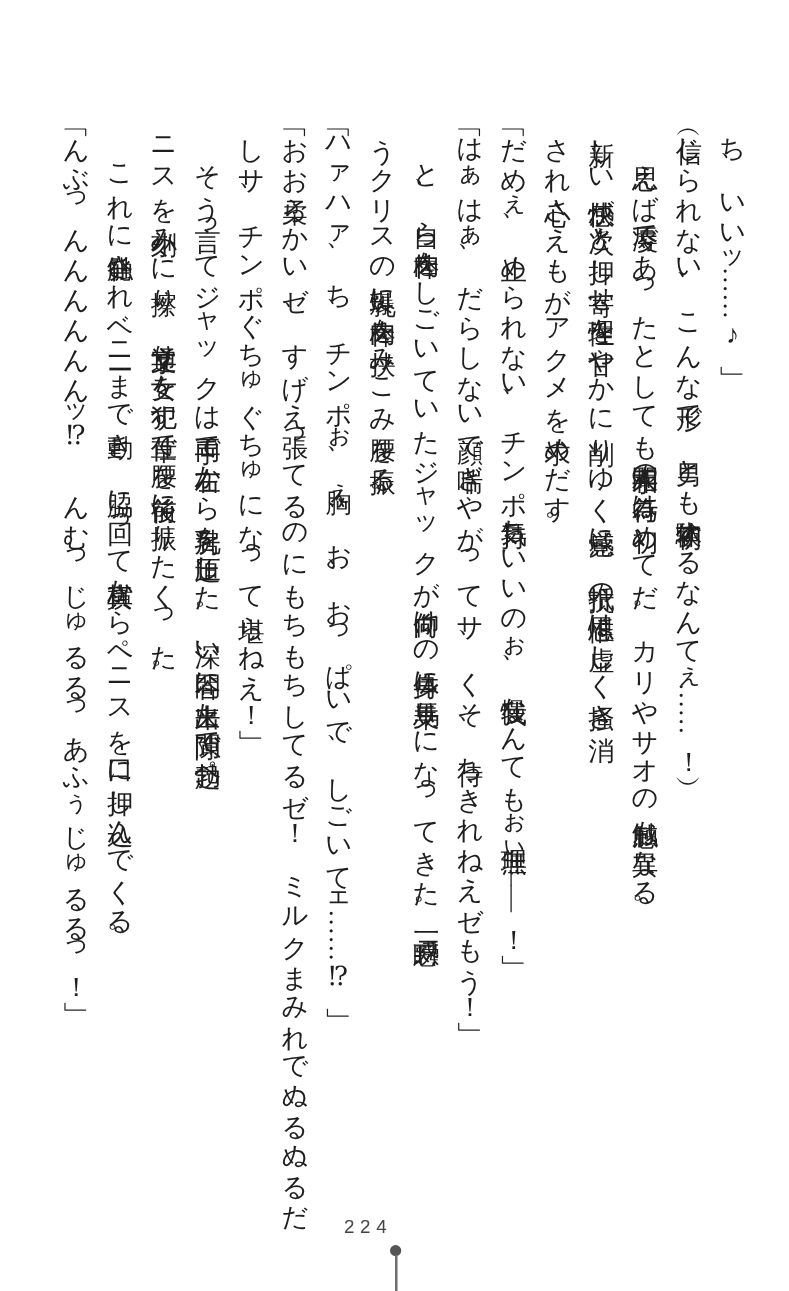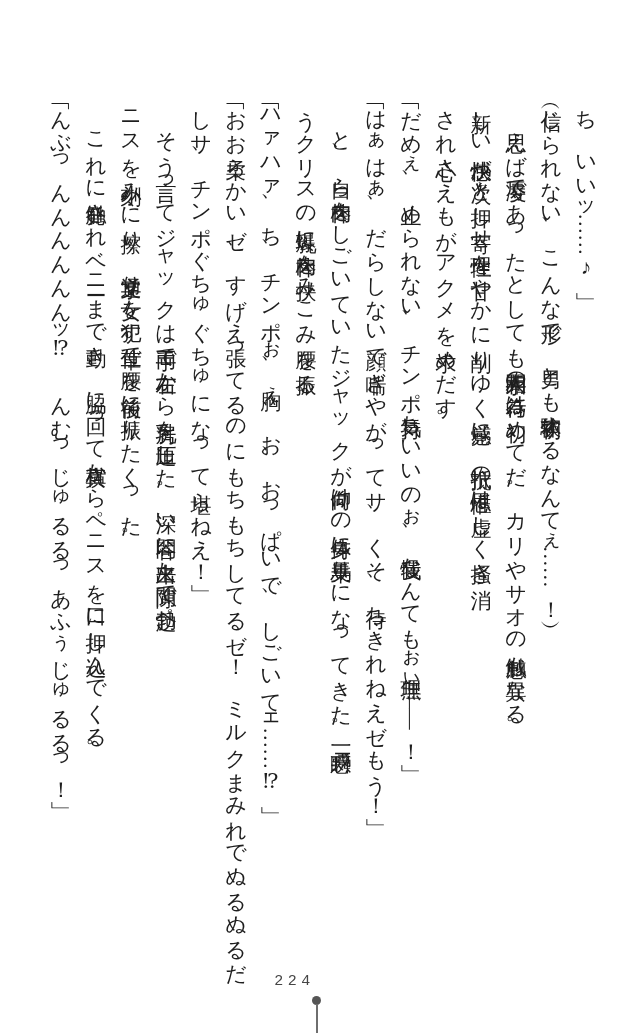--- a/index.html
+++ b/index.html
@@ -22,21 +22,21 @@
     margin:0;padding:0;
     line-height:35px;
     letter-spacing:0;
     white-space:nowrap;
   }
   .text-line.indented{ text-indent:21px; }
   .page-number{
     position:absolute;
     top:973px;left:0;width:589px;
     text-align:center;
-    font-family:Liberation Mono, monospace;
+    font-family:Liberation Sans, sans-serif;
     font-size:15px;
     letter-spacing:4.5px;
     color:var(--number-color,#454545);
   }
   .footer-dot{
     position:absolute;
     left:312px;top:996px;
     width:9px;height:9px;border-radius:50%;
     background:var(--marker-color,#555555);
   }

